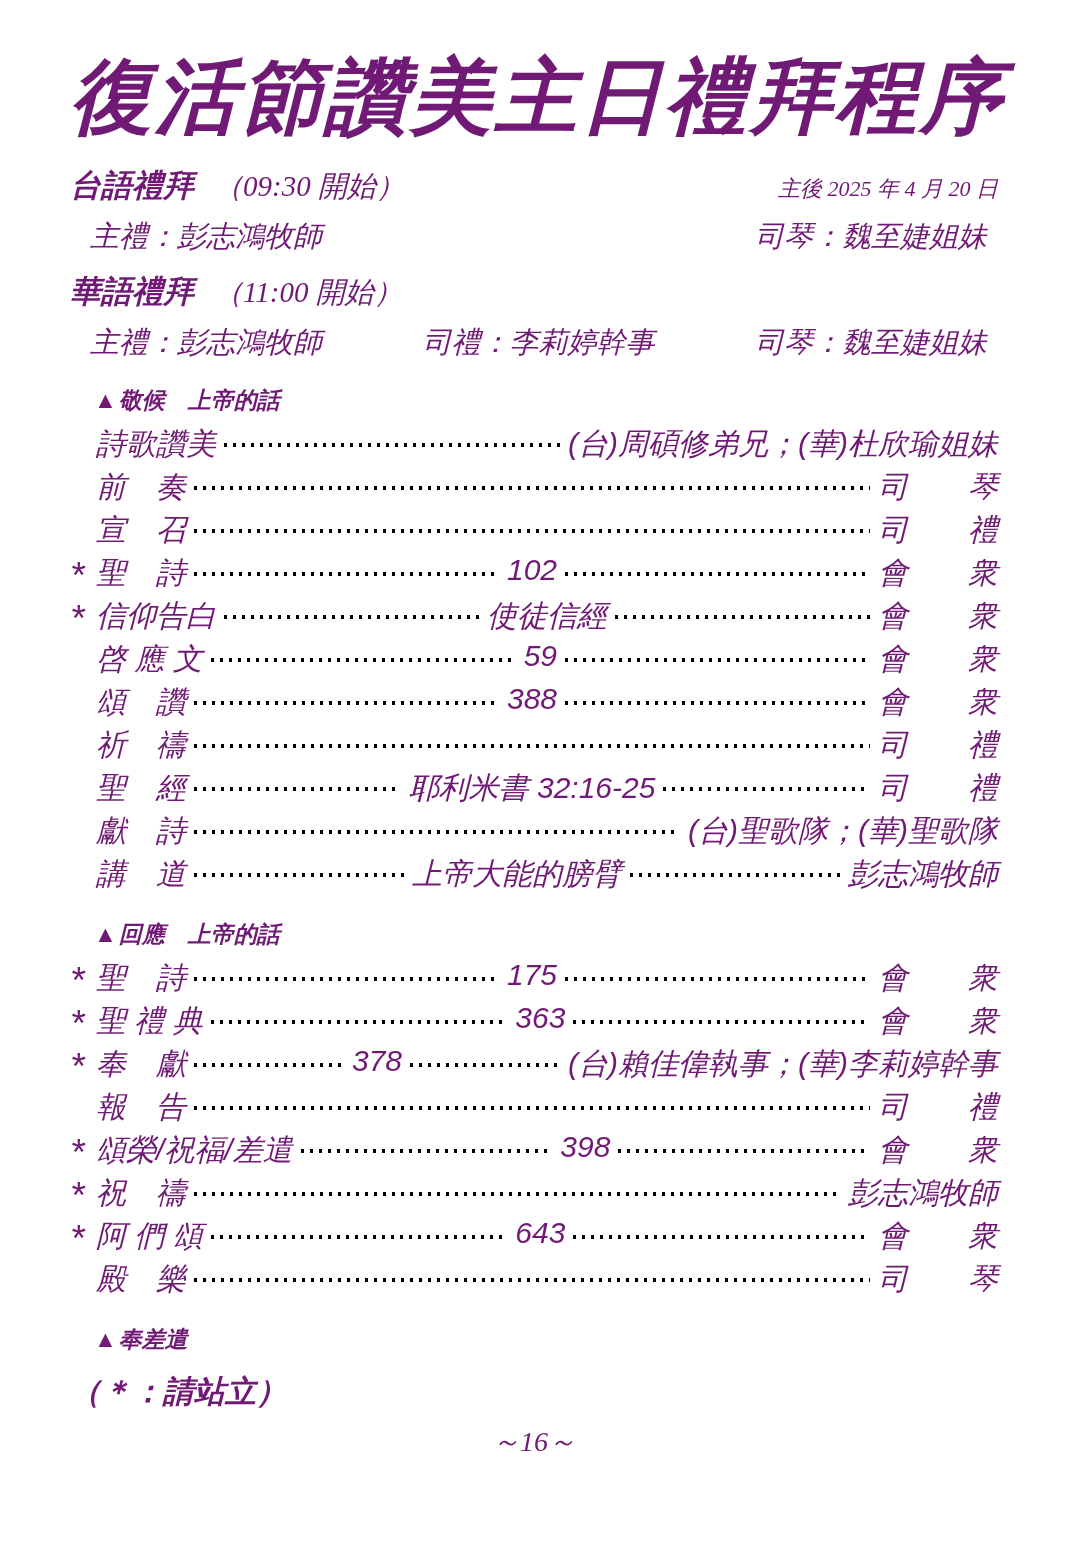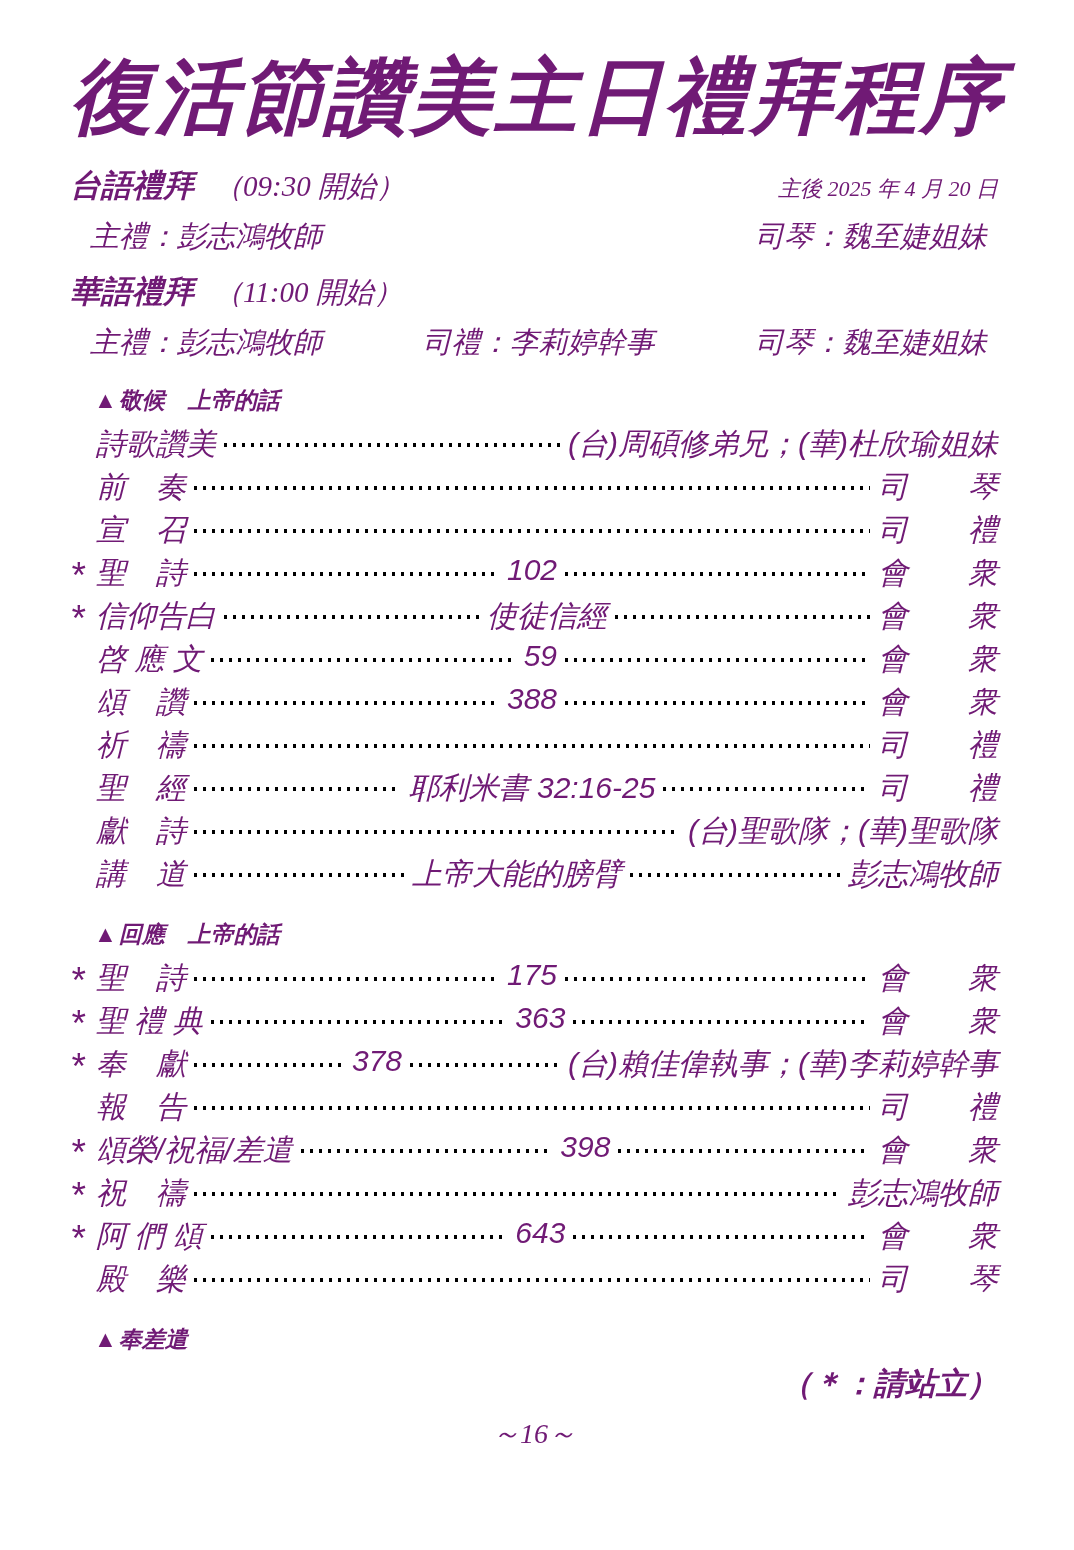--- a/index.html
+++ b/index.html
@@ -28,21 +28,21 @@
   .section-header .tri { margin-right:2px; }
   .row { display:flex; height:43px; font-size:30px; white-space:pre; }
   .star { flex:0 0 26px; width:26px; font-size:37px; line-height:1; transform:translateY(4px); }
   .label { white-space:pre; }
   .leader {
     flex:1 1 0; min-width:14px; height:4px; align-self:center; margin:0 8px;
     background:repeating-linear-gradient(to right, #000 0 3px, transparent 3px 9px);
   }
   .center-val { white-space:pre; }
   .right-val { white-space:pre; text-align:right; }
-  .stand-note { text-align:right; font-weight:bold; font-size:31px; margin-top:8px; }
+  .stand-note { text-align:left; font-weight:bold; font-size:31px; margin-top:16px; }
   .page-number { text-align:center; font-family:"Liberation Serif", serif; font-size:28px; margin-top:10px; }
 </style>
 </head>
 <body>
 
 <div class="page">
 
   <div class="title">復活節讚美主日禮拜程序</div>
 
   <div class="svc-line">

